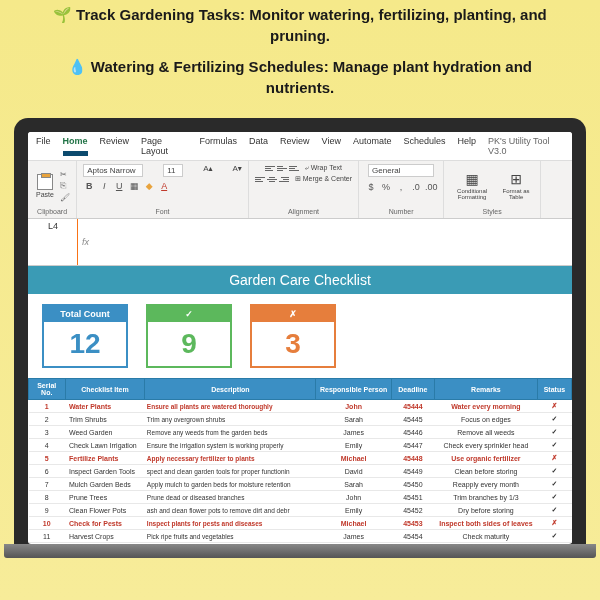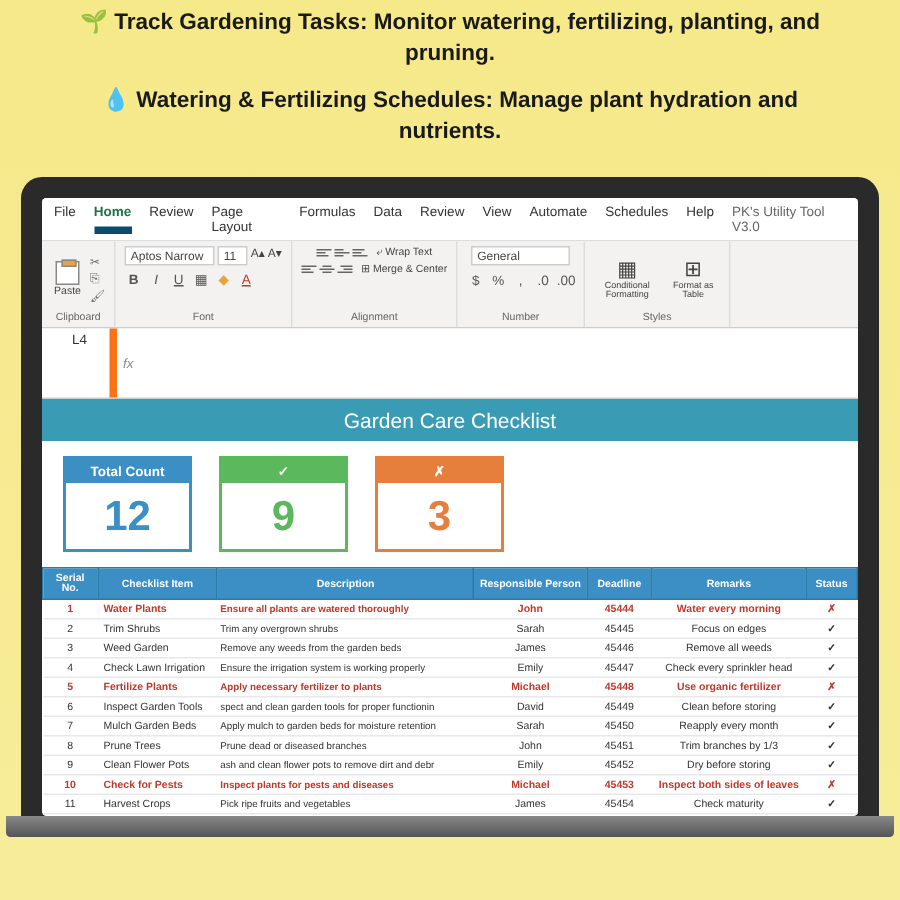--- a/index.html
+++ b/index.html
@@ -21,21 +21,21 @@
 .paste-icon::before{content:"";position:absolute;top:-2px;left:3px;width:8px;height:3px;background:#e8a33d;border:1px solid #888}
 .mini-icons{display:flex;flex-direction:column;gap:2px;font-size:8px;color:#666}
 .font-select{border:1px solid #ccc;padding:1px 3px;font-size:8px;background:#fff;width:60px}
 .size-select{border:1px solid #ccc;padding:1px 3px;font-size:8px;background:#fff;width:20px}
 .fmt-row{display:flex;gap:3px;font-size:9px;margin-top:2px}
 .fmt-btn{width:12px;text-align:center;color:#555}
 .align-row{display:flex;gap:2px}
 .align-icon{width:10px;height:8px;display:flex;flex-direction:column;gap:1px;justify-content:center}
 .align-icon span{height:1px;background:#666;display:block}
 .namebox-row{display:flex;border-bottom:1px solid #ccc;font-size:9px;background:#fff}
-.namebox{width:50px;border-right:5px solid #f97316;padding:2px 20px;color:#333}
+.namebox{width:50px;border-right:1px solid #f97316;padding:2px 20px;color:#333}
 .fx-label{padding:18px 4px;color:#888;font-style:italic}
 .fx-input{flex:1;padding:2px 4px}
 .sheet{font-size:8px}
 .title-bar{background:#3a9bb5;color:#fff;text-align:center;padding:6px;font-size:14px;font-weight:400}
 .stats-row{display:flex;gap:18px;padding:10px 14px;align-items:flex-start;background:#fff}
 .stat-card{border:2px solid;width:86px;text-align:center}
 .stat-card.blue{border-color:#3b8fc4}
 .stat-card.green{border-color:#5cb85c}
 .stat-card.orange{border-color:#e67e3c}
 .stat-head{color:#fff;font-size:9px;padding:3px;font-weight:600}
@@ -105,21 +105,21 @@
       <div class="mini-icons">
         <span>✂</span>
         <span>⎘</span>
         <span>🖌</span>
       </div>
     </div>
     <div class="rgroup-label">Clipboard</div>
   </div>
   <div class="rgroup">
     <div class="rgroup-top" style="flex-direction:column;align-items:flex-start;gap:2px">
-      <div style="display:flex;gap:2px">
+      <div style="display:flex;gap:20px">
         <div class="font-select">Aptos Narrow</div>
         <div class="size-select">11</div>
         <span style="font-size:8px">A▴</span>
         <span style="font-size:8px">A▾</span>
       </div>
       <div class="fmt-row">
         <span class="fmt-btn"><b>B</b></span>
         <span class="fmt-btn"><i>I</i></span>
         <span class="fmt-btn"><u>U</u></span>
         <span class="fmt-btn">▦</span>

